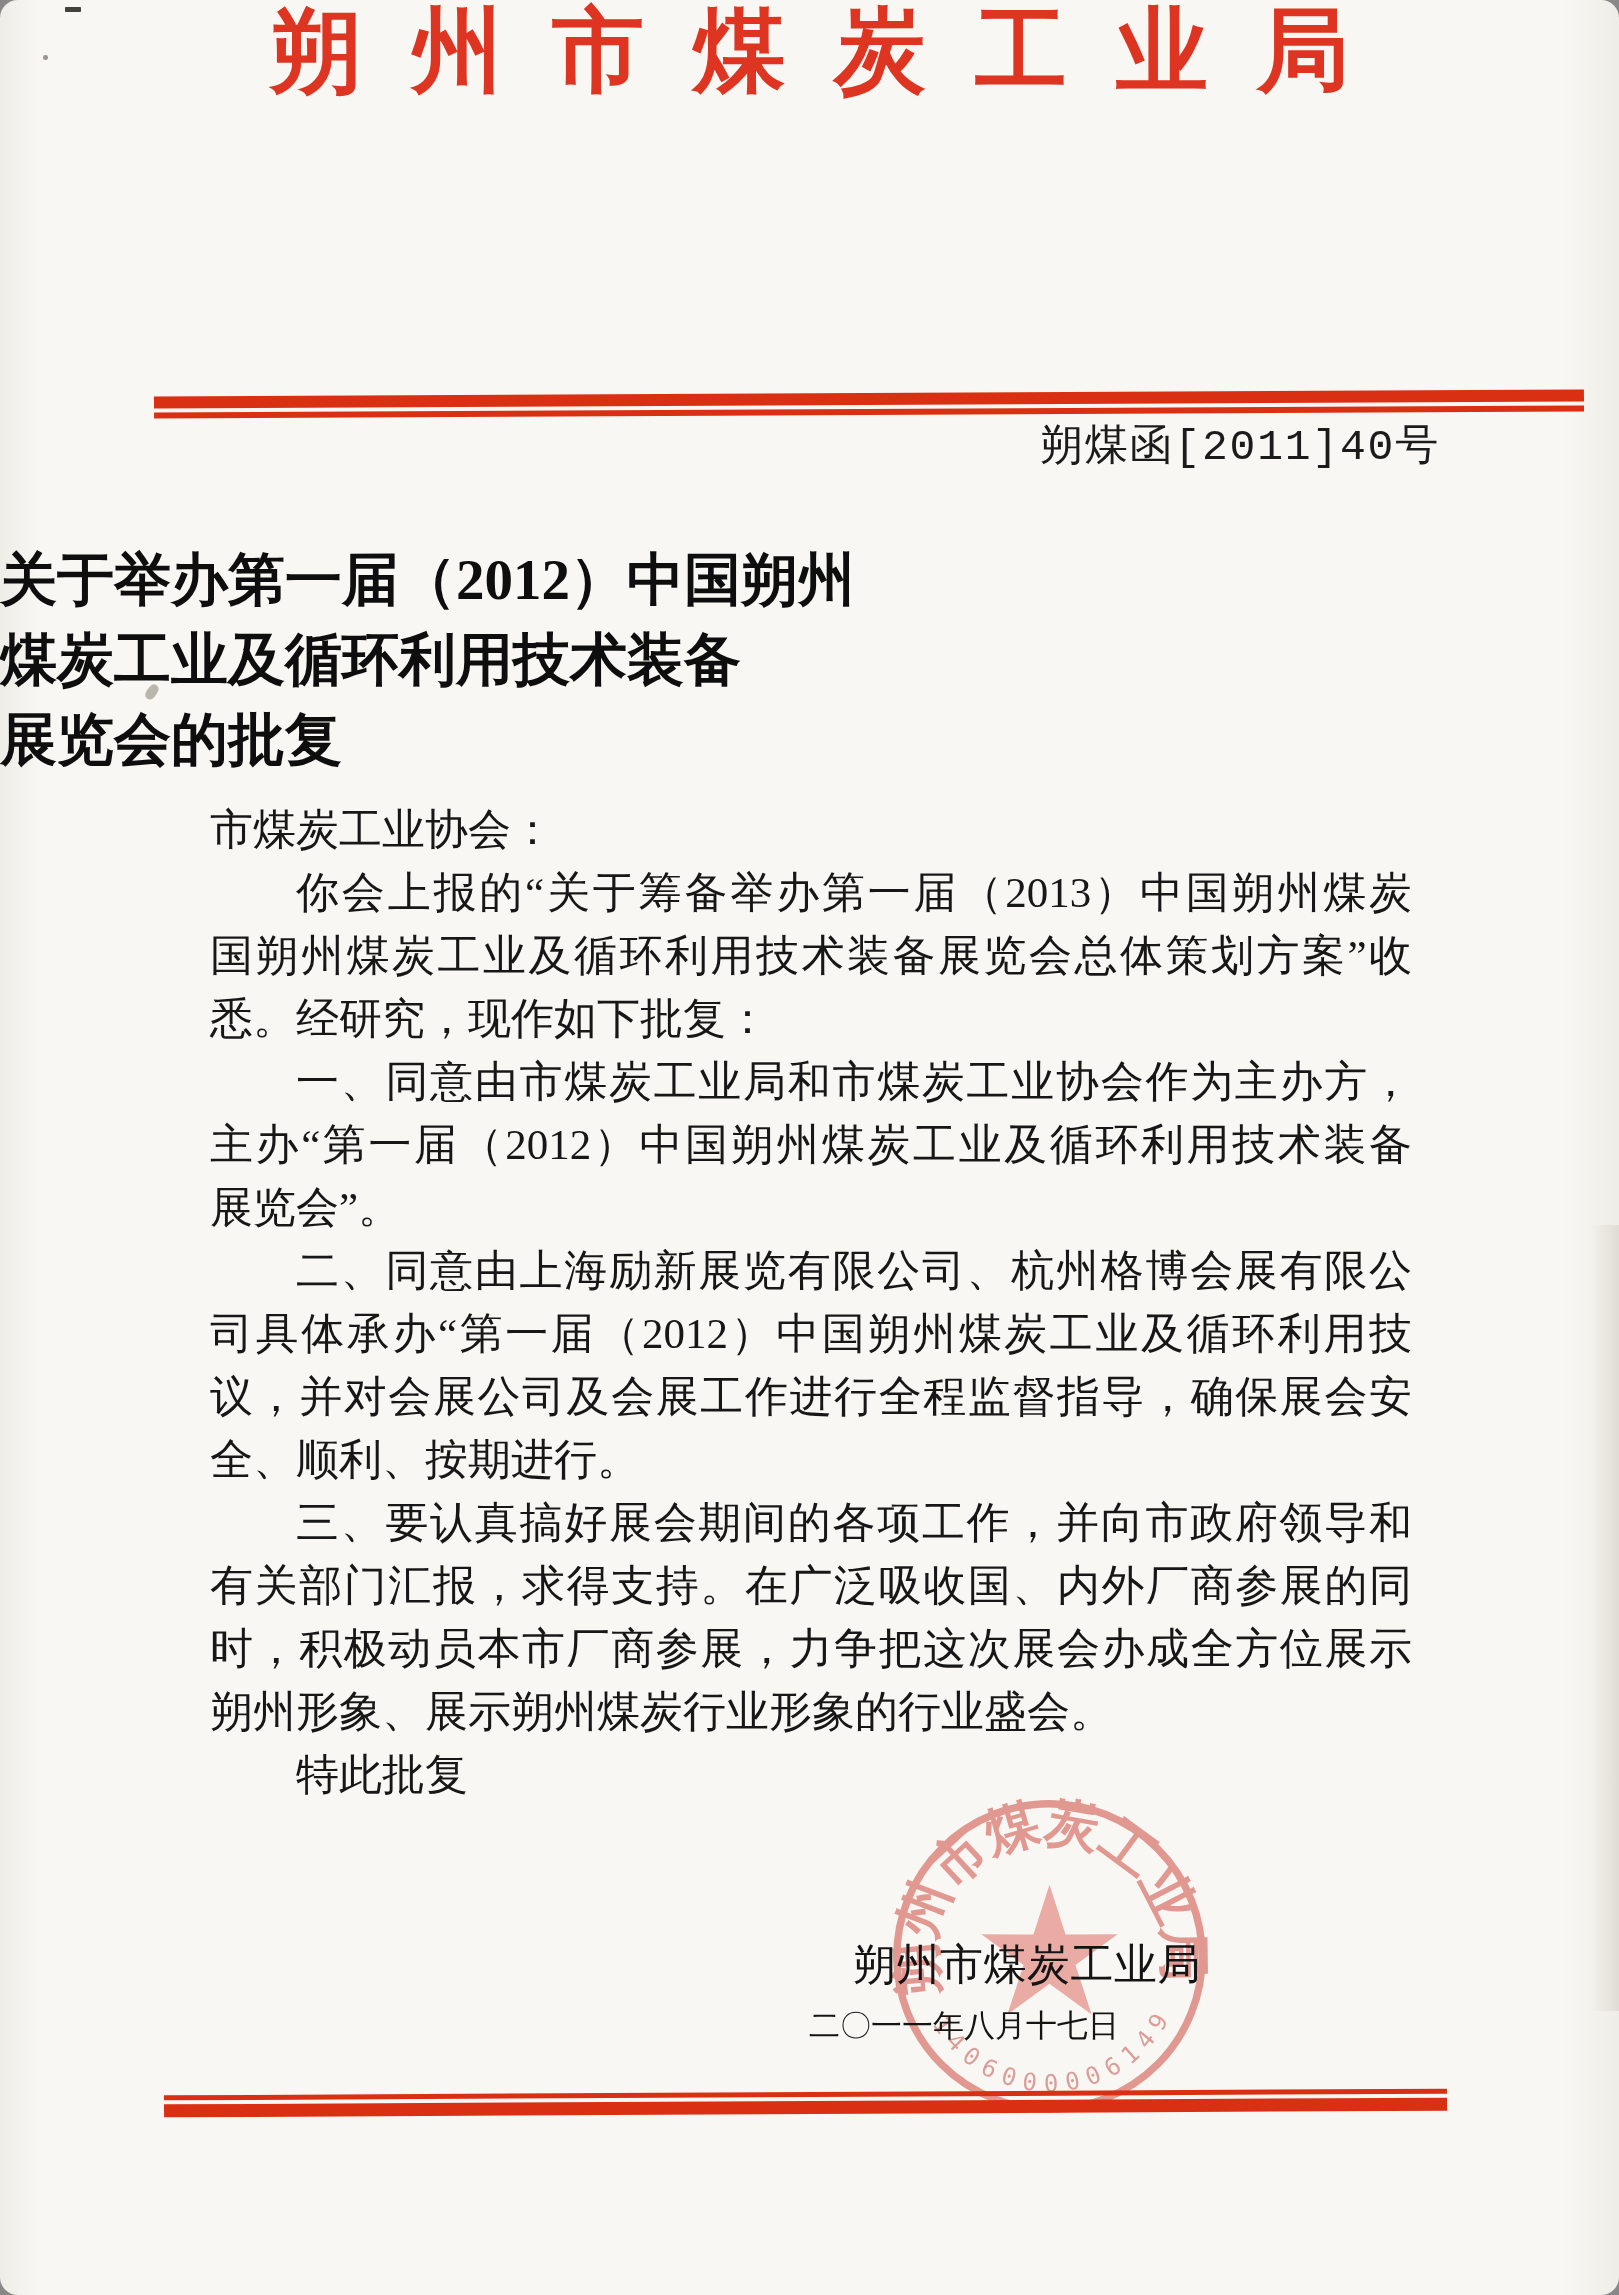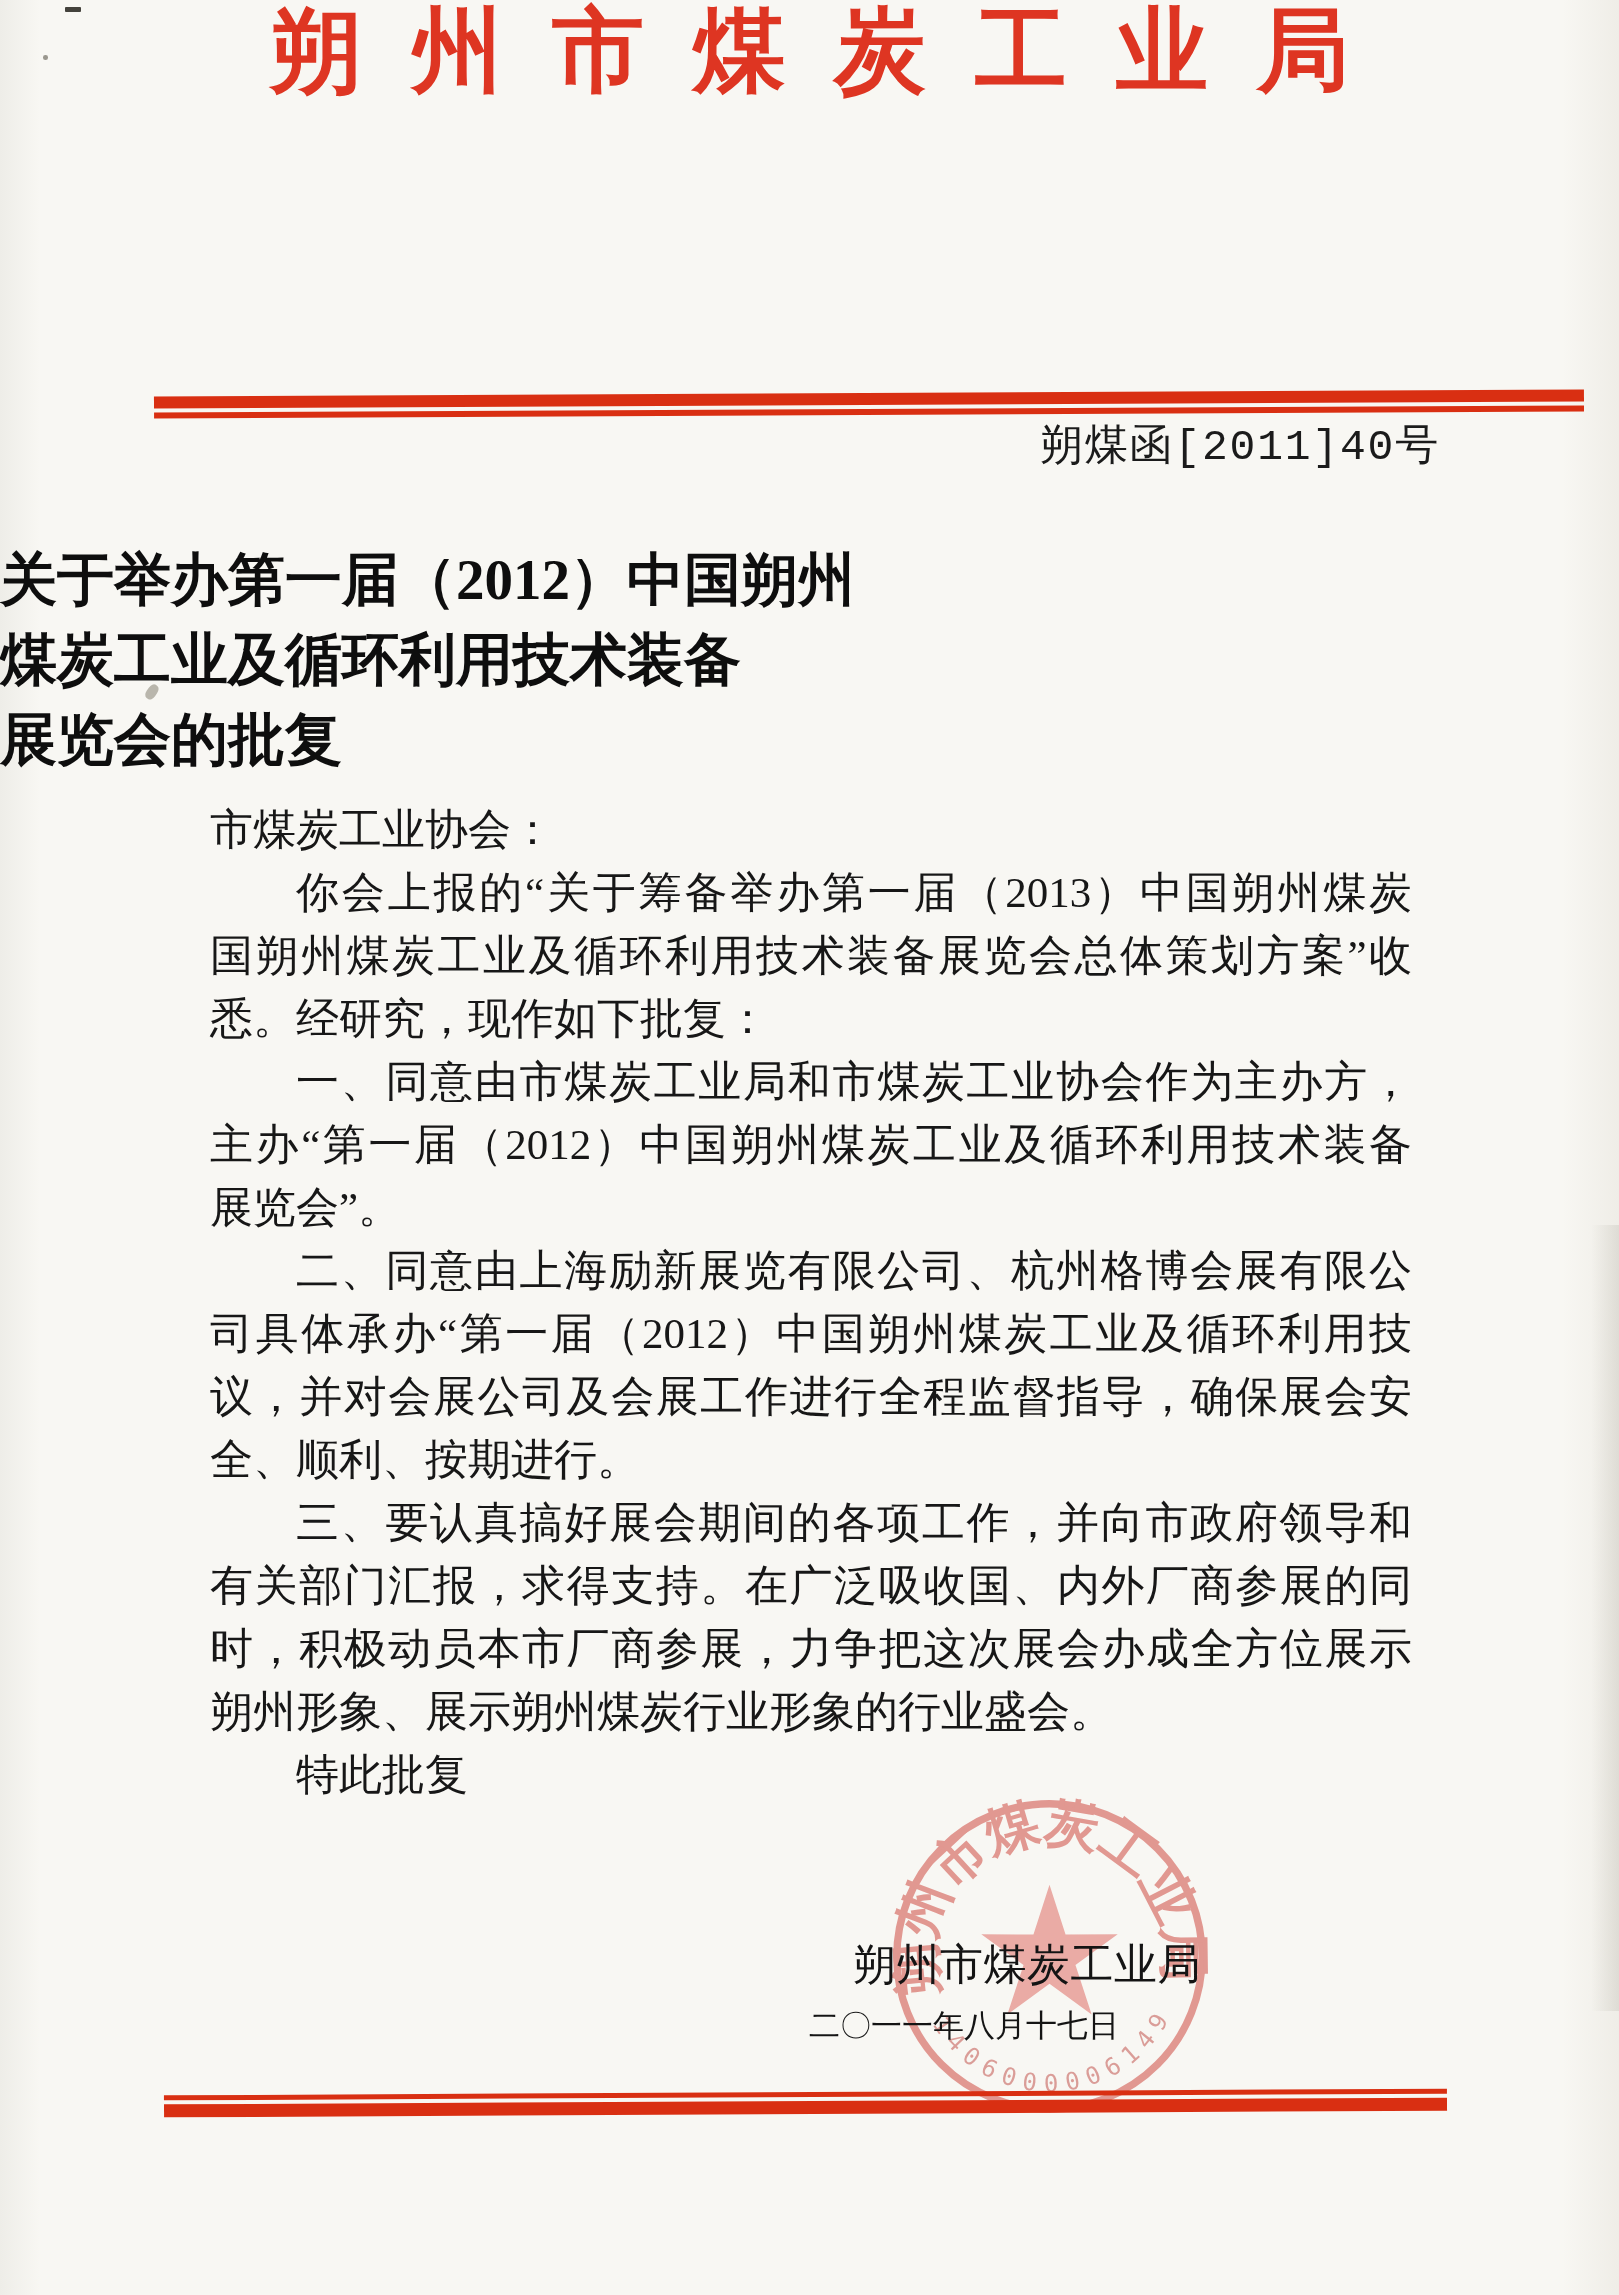--- a/index.html
+++ b/index.html
@@ -3,20 +3,21 @@
 <meta charset="utf-8">
 <style>
   html,body{margin:0;padding:0;background:#888;}
   .page{
     position:relative;
     width:1619px;height:2295px;
     margin:0 auto;
     background:linear-gradient(90deg,#eeede8 0%,#f8f7f3 2.5%,#f8f7f3 96.5%,#efede7 100%);
     overflow:hidden;
     font-family:"Liberation Serif","DejaVu Serif",serif;
+    border-radius:18px;
   }
   
   .agency-head{
     position:absolute;left:0;top:555;width:100%;
     text-align:center;
     font-size:92px;line-height:102px;font-weight:700;
     letter-spacing:49px;text-indent:49px;
     color:#de3522;
   }
   .rule{position:absolute;}

